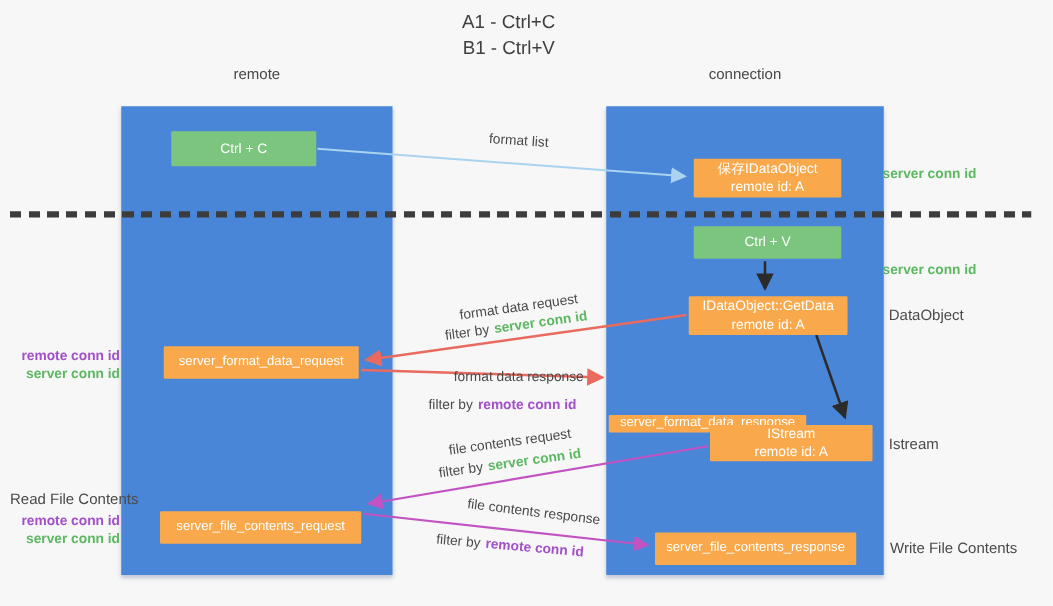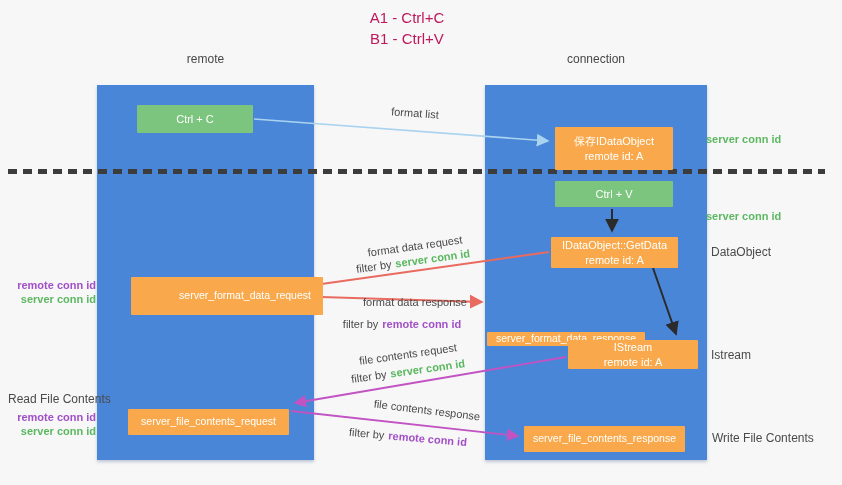--- a/index.html
+++ b/index.html
@@ -3,21 +3,21 @@
 <meta charset="utf-8">
 <style>
   html,body{margin:0;padding:0;}
   .canvas{
     position:relative;width:842px;height:485px;background:#f7f7f8;
     font-family:"Liberation Sans",sans-serif;overflow:hidden;
   }
   .abs{position:absolute;}
   .title{
     position:absolute;left:287px;top:7px;width:240px;text-align:center;
-    font-size:15px;color:#be185d;line-height:1.4;
+    font-size:15px;color:#404040;line-height:1.4;
   }
   .col-header{
     position:absolute;text-align:center;font-size:12px;color:#474747;line-height:1.2;
   }
   .lifeline{
     position:absolute;background:#4a86d8;
     box-shadow:0 2px 3px rgba(90,110,150,.35);
   }
   .divider{
     position:absolute;left:8px;top:169px;width:817px;height:5px;
@@ -91,35 +91,35 @@
     <line x1="549" y1="252" x2="293" y2="288" stroke="#e96a5e" stroke-width="2" marker-end="url(#m-salmon)"></line>
     <line x1="289" y1="296" x2="482" y2="302" stroke="#e96a5e" stroke-width="2" marker-end="url(#m-salmon)"></line>
     <line x1="566" y1="357" x2="295" y2="403" stroke="#c253c2" stroke-width="1.8" marker-end="url(#m-magenta)"></line>
     <line x1="291" y1="411" x2="518" y2="436" stroke="#c253c2" stroke-width="1.8" marker-end="url(#m-magenta)"></line>
   </svg>
 
   <div class="node green-box" style="left:137px;top:105px;width:116px;height:28px;">
     <span>Ctrl + C</span>
   </div>
 
-  <div class="node orange-box" style="left:555px;top:127px;width:118px;height:43px;">
+  <div class="node orange-box" style="left:555px;top:127px;width:118px;height:31px;">
     <span>保存IDataObject</span>
     <span>remote id: A</span>
   </div>
 
   <div class="node green-box" style="left:555px;top:181px;width:118px;height:26px;">
     <span>Ctrl + V</span>
   </div>
 
   <div class="node orange-box" style="left:551px;top:237px;width:127px;height:31px;">
     <span>IDataObject::GetData</span>
     <span>remote id: A</span>
   </div>
 
-  <div class="node orange-box small" style="left:131px;top:277px;width:156px;height:38px;padding-left:36px;">
+  <div class="node orange-box small" style="left:131px;top:277px;width:156px;height:26px;">
     <span>server_format_data_request</span>
   </div>
 
   <div class="node orange-box small" style="left:487px;top:289px;width:158px;height:14px;margin-top:43px;">
     <span>server_format_data_response</span>
   </div>
 
   <div class="node orange-box" style="left:568px;top:340px;width:130px;height:29px;">
     <span>IStream</span>
     <span>remote id: A</span>

